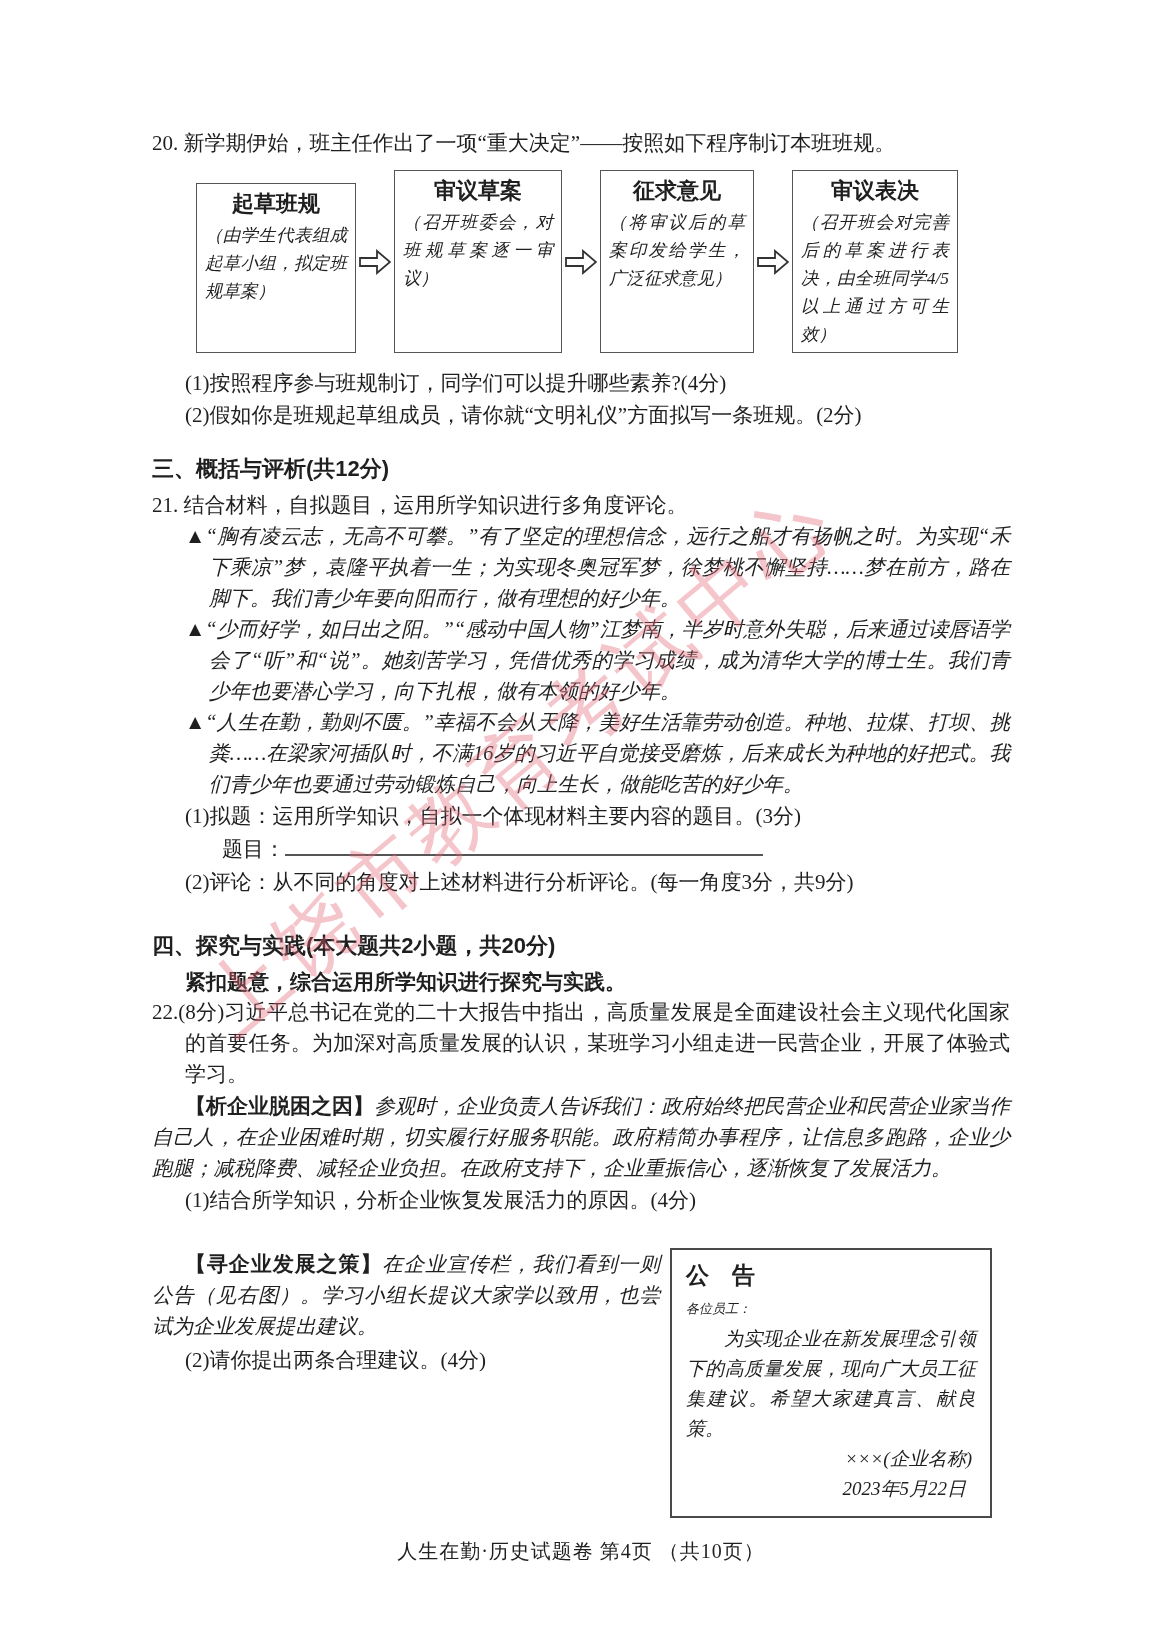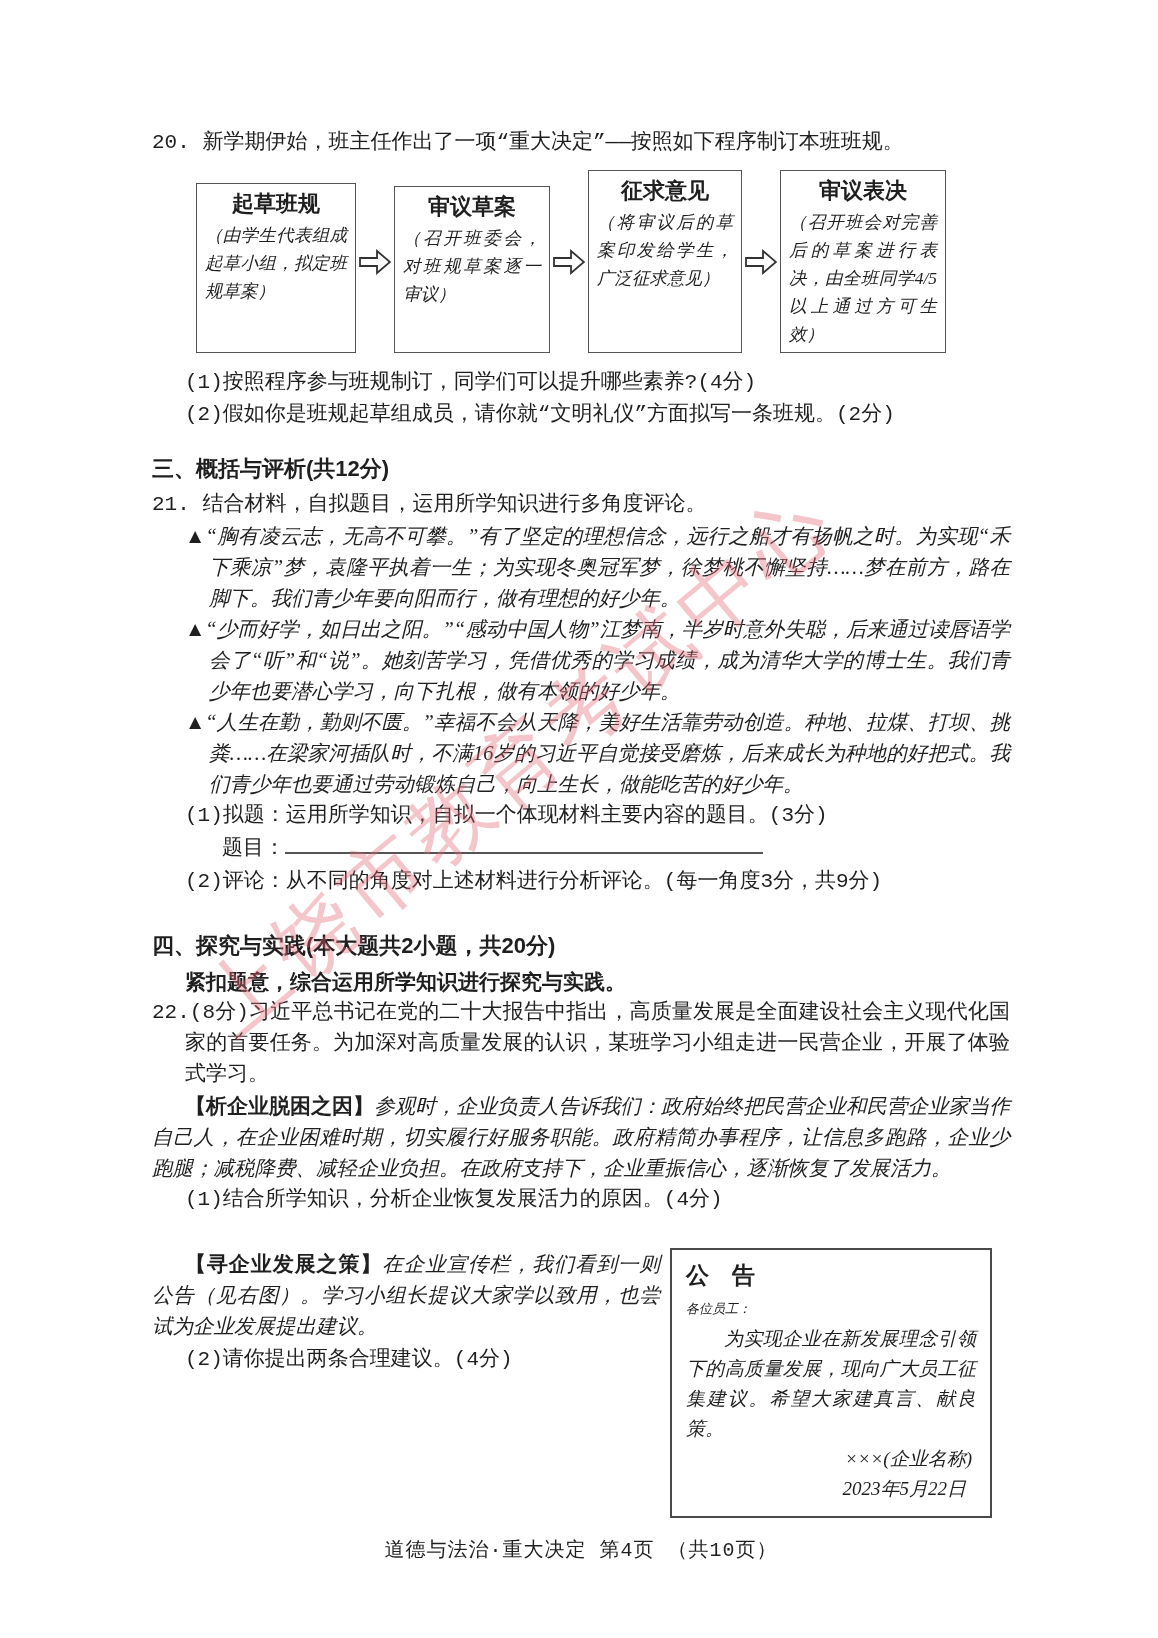--- a/index.html
+++ b/index.html
@@ -8,37 +8,37 @@
     background:#ffffff;
     position:relative;
     overflow:hidden;
     color:#1f1f1f;
     font-family:"Liberation Serif","DejaVu Serif",serif;
   }
   .page{
     position:absolute;left:152px;top:128px;width:858px;
     font-size:21px;line-height:30px;
   }
-  .song{font-family:Liberation Mono, monospace;}
+  .song{font-family:Liberation Serif, serif;}
   .kai{font-family:"Liberation Serif","DejaVu Serif",serif;font-style:italic;}
   .hei{font-family:"Liberation Sans","DejaVu Sans",sans-serif;font-weight:bold;}
   p{margin:0;}
   .q-stem{line-height:30px;}
   .indent1{padding-left:33px;line-height:32px;}
   
   .flowchart{
     display:flex;align-items:stretch;
     margin:12px 0 14px 44px;width:770px;
   }
   .flow-box{
     border:1.5px solid #555;background:#fff;
     min-height:118px;box-sizing:border-box;
     padding:5px 8px 4px;
   }
-  .fb1{width:160px;margin-top:13px;}.fb2{width:156px;margin-top:16px;}.fb3{width:154px;}.fb4{width:166px;}
+  .fb1{width:160px;margin-top:13px;}.fb2{width:168px;}.fb3{width:154px;}.fb4{width:166px;}
   .flow-title{
     text-align:center;font-size:22px;line-height:30px;margin-bottom:2px;
   }
   .flow-body{
     font-size:17.5px;line-height:28px;text-align:justify;
   }
   .flow-arrow{
     width:38px;display:flex;align-items:center;justify-content:center;
     flex:0 0 auto;
   }
@@ -161,15 +161,15 @@
     </div>
     <div class="notice">
       <div class="notice-title hei">公　告</div>
       <p class="notice-sal kai">各位员工：</p>
       <p class="notice-body kai">为实现企业在新发展理念引领下的高质量发展，现向广大员工征集建议。希望大家建真言、献良策。</p>
       <p class="notice-sig kai">×××(企业名称)</p>
       <p class="notice-date kai">2023年5月22日</p>
     </div>
   </div>
 
-  <p class="song footer">道德与法治·重大决定 第4页 （共10页）</p>
+  <p class="song footer">人生在勤·历史试题卷 第4页 （共10页）</p>
 
 </div>
 
 </body></html>

